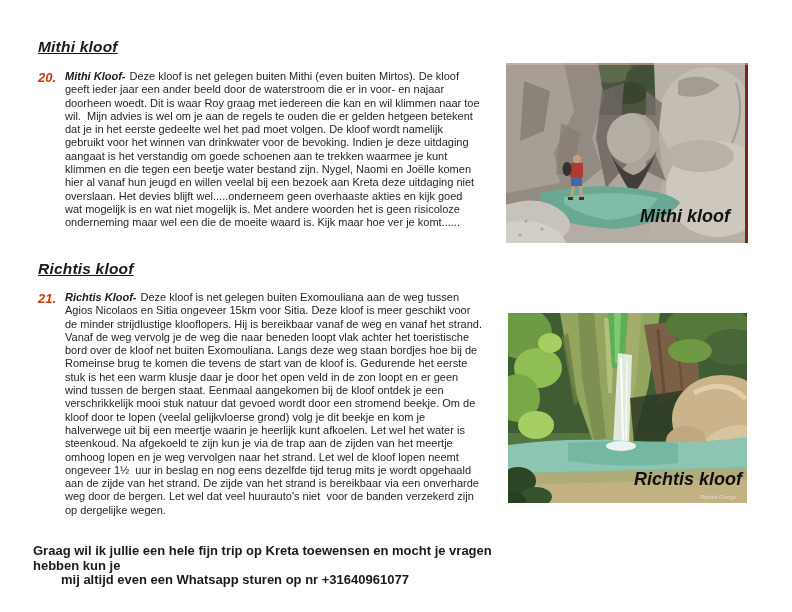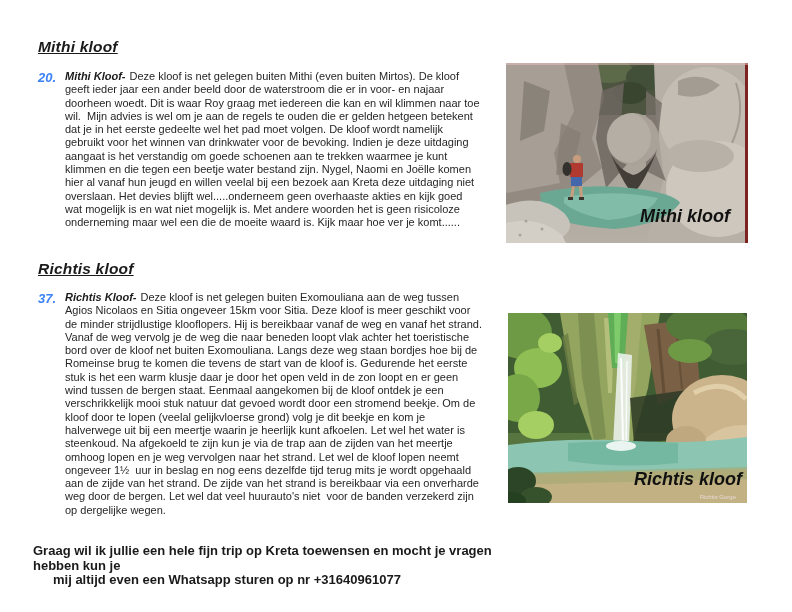--- a/index.html
+++ b/index.html
@@ -12,39 +12,39 @@
     font-style:italic; text-decoration:underline; color:#1a1a1a;
     letter-spacing:0.2px;
   }
   #heading-mithi { top:38px; }
   #heading-richtis { top:260px; }
   .item { position:absolute; left:38px; width:444px; display:flex; }
   #item-20 { top:70px; }
   #item-21 { top:291px; }
   .item-num {
     flex:0 0 27px; width:27px; font-size:13px; font-weight:bold;
-    font-style:italic; color:#3b82f6;
+    font-style:italic; color:#c2410c;
   }
   .item-text {
     flex:1; width:417px; font-size:11px; line-height:13.3px;
     white-space:pre-wrap; color:#262626; text-align:left;
   }
   .item-title {
     font-size:11px; font-weight:bold; font-style:italic;
     color:#1a1a1a; margin-right:4px;
   }
   figure { position:absolute; margin:0; padding:0; line-height:0; }
   #figure-mithi  { left:506px; top:63px;  width:242px; height:180px; }
   #figure-richtis{ left:508px; top:313px; width:239px; height:190px; }
   figure svg { display:block; }
   .footer {
     position:absolute; left:33px; top:544px; width:486px;
     font-size:13px; font-weight:bold; line-height:14.5px; color:#1a1a1a;
   }
-  .footer-line2 { margin-left:20px; }
+  .footer-line2 { margin-left:28px; }
   .svg-caption {
     font-family:"Liberation Sans", sans-serif; font-style:italic;
     font-weight:bold;
   }
 </style>
 </head>
 <body>
 
 <div class="page">
 
@@ -112,21 +112,21 @@
       <text class="svg-caption" x="224" y="159" text-anchor="end" font-size="18" fill="#111111">Mithi kloof</text>
 
       <rect x="239" y="0" width="3" height="180" fill="#7d2422"></rect>
       <rect x="0" y="0" width="242" height="2" fill="#e3bcb8" opacity="0.55"></rect>
     </svg>
   </figure>
 
   <div class="heading" id="heading-richtis">Richtis kloof</div>
 
   <div class="item" id="item-21">
-    <div class="item-num">37.</div>
+    <div class="item-num">21.</div>
     <div class="item-text"><span class="item-title">Richtis Kloof-</span><span>Deze kloof is net gelegen buiten Exomouliana aan de weg tussen Agios Nicolaos en Sitia ongeveer 15km voor Sitia. Deze kloof is meer geschikt voor de minder strijdlustige klooflopers. Hij is bereikbaar vanaf de weg en vanaf het strand. Vanaf de weg vervolg je de weg die naar beneden loopt vlak achter het toeristische bord over de kloof net buiten Exomouliana. Langs deze weg staan bordjes hoe bij de Romeinse brug te komen die tevens de start van de kloof is. Gedurende het eerste stuk is het een warm klusje daar je door het open veld in de zon loopt en er geen wind tussen de bergen staat. Eenmaal aangekomen bij de kloof ontdek je een verschrikkelijk mooi stuk natuur dat gevoed wordt door een stromend beekje. Om de kloof door te lopen (veelal gelijkvloerse grond) volg je dit beekje en kom je halverwege uit bij een meertje waarin je heerlijk kunt afkoelen. Let wel het water is steenkoud. Na afgekoeld te zijn kun je via de trap aan de zijden van het meertje omhoog lopen en je weg vervolgen naar het strand. Let wel de kloof lopen neemt ongeveer 1½  uur in beslag en nog eens dezelfde tijd terug mits je wordt opgehaald aan de zijde van het strand. De zijde van het strand is bereikbaar via een onverharde weg door de bergen. Let wel dat veel huurauto's niet  voor de banden verzekerd zijn op dergelijke wegen.</span></div>
   </div>
 
   <figure id="figure-richtis">
     <svg width="239" height="190" viewBox="0 0 239 190">
       <rect width="239" height="190" fill="#57763f"></rect>
       <rect x="0" y="0" width="239" height="120" fill="#3f5c32"></rect>
 
       <path d="M52,0 L152,0 L140,75 L124,132 L86,132 L64,70 Z" fill="#93a55e"></path>
       <path d="M70,0 L86,0 L92,70 L98,125 L86,128 L74,65 Z" fill="#7d9052"></path>

